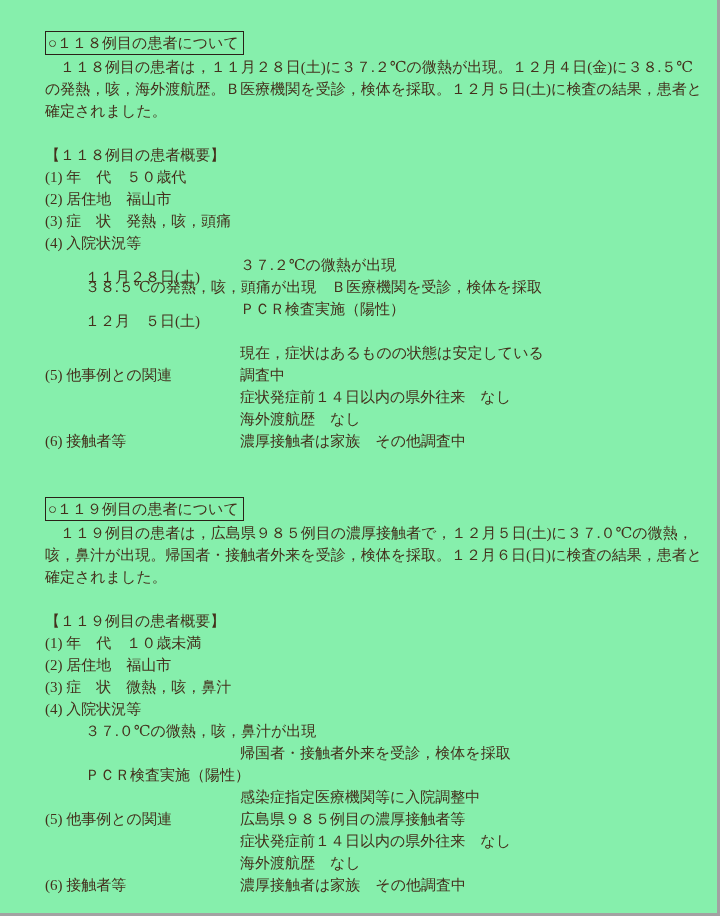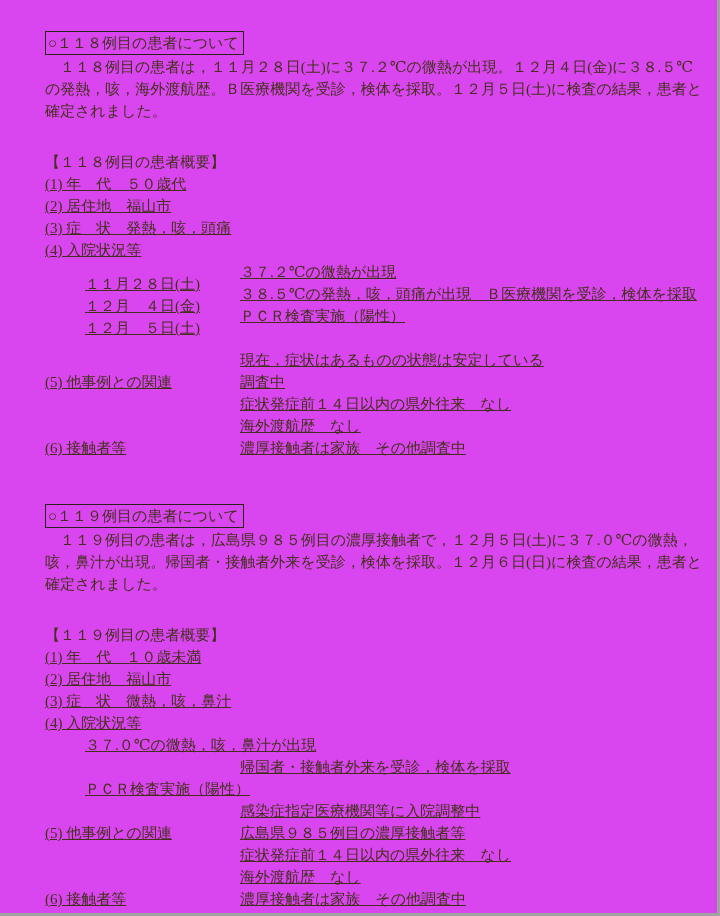--- a/index.html
+++ b/index.html
@@ -1,21 +1,21 @@
 <!DOCTYPE html>
 <html lang="ja"><head>
 <meta charset="utf-8">
 <style>
   html, body { margin: 0; padding: 0; background: #ffffff; }
   .page {
     position: relative;
     width: 720px;
     height: 916px;
     box-sizing: border-box;
-    background: #d946ef;
+    background: #86efac;
     border-right: 3px solid #a2a2a2;
     border-bottom: 3px solid #a2a2a2;
     overflow: hidden;
     font-family: "Liberation Serif", "DejaVu Serif", serif;
     color: #44301c;
     font-size: 15px;
   }
   .content { padding: 31px 12px 0 45px; }
   .section + .section { margin-top: 45px; }
   .sec-heading {
@@ -26,22 +26,22 @@
     line-height: 22px;
     box-sizing: border-box;
     margin-bottom: 1px;
     white-space: pre;
   }
   .intro-line, .summary-title, .row {
     height: 22px;
     line-height: 22px;
     white-space: pre;
   }
-  .summary-title { margin-top: 29px; }
-  .row { display: flex; text-decoration: underline; }
+  .summary-title { margin-top: 22px; }
+  .row { display: flex; }
   .col-label { flex: 0 0 195px; }
   .col-ind   { flex: 0 0 40px; }
   .col-date  { flex: 0 0 155px; margin-top: 12px; }
   .col-desc  { flex: 1 1 auto; }
 </style>
 </head>
 <body>
 
 <div class="page">
   <div class="content" id="doc-content">
@@ -54,21 +54,21 @@
           <div class="intro-line">の発熱，咳，海外渡航歴。Ｂ医療機関を受診，検体を採取。１２月５日(土)に検査の結果，患者と</div>
           <div class="intro-line">確定されました。</div>
         </div>
     <div class="summary-title">【１１８例目の患者概要】</div>
     <div class="rows">
           <div class="row"><span class="col-desc">(1) 年　代　５０歳代</span></div>
           <div class="row"><span class="col-desc">(2) 居住地　福山市</span></div>
           <div class="row"><span class="col-desc">(3) 症　状　発熱，咳，頭痛</span></div>
           <div class="row"><span class="col-desc">(4) 入院状況等</span></div>
           <div class="row"><span class="col-ind"></span><span class="col-date">１１月２８日(土)</span><span class="col-desc">３７.２℃の微熱が出現</span></div>
-          <div class="row"><span class="col-ind"></span><span class="col-date">１２月　４日(金)</span><span class="col-desc">３８.５℃の発熱，咳，頭痛が出現　Ｂ医療機関を受診，検体を採取</span></div>
+          <div class="row"><span class="col-ind"></span><span class="col-desc">３８.５℃の発熱，咳，頭痛が出現　Ｂ医療機関を受診，検体を採取</span></div>
           <div class="row"><span class="col-ind"></span><span class="col-date">１２月　５日(土)</span><span class="col-desc">ＰＣＲ検査実施（陽性）</span></div>
           <div class="row"><span class="col-ind"></span><span class="col-date"></span></div>
           <div class="row"><span class="col-ind"></span><span class="col-date"></span><span class="col-desc">現在，症状はあるものの状態は安定している</span></div>
           <div class="row"><span class="col-label">(5) 他事例との関連</span><span class="col-desc">調査中</span></div>
           <div class="row"><span class="col-label"></span><span class="col-desc">症状発症前１４日以内の県外往来　なし</span></div>
           <div class="row"><span class="col-label"></span><span class="col-desc">海外渡航歴　なし</span></div>
           <div class="row"><span class="col-label">(6) 接触者等</span><span class="col-desc">濃厚接触者は家族　その他調査中</span></div>
         </div>
   </div>
 

